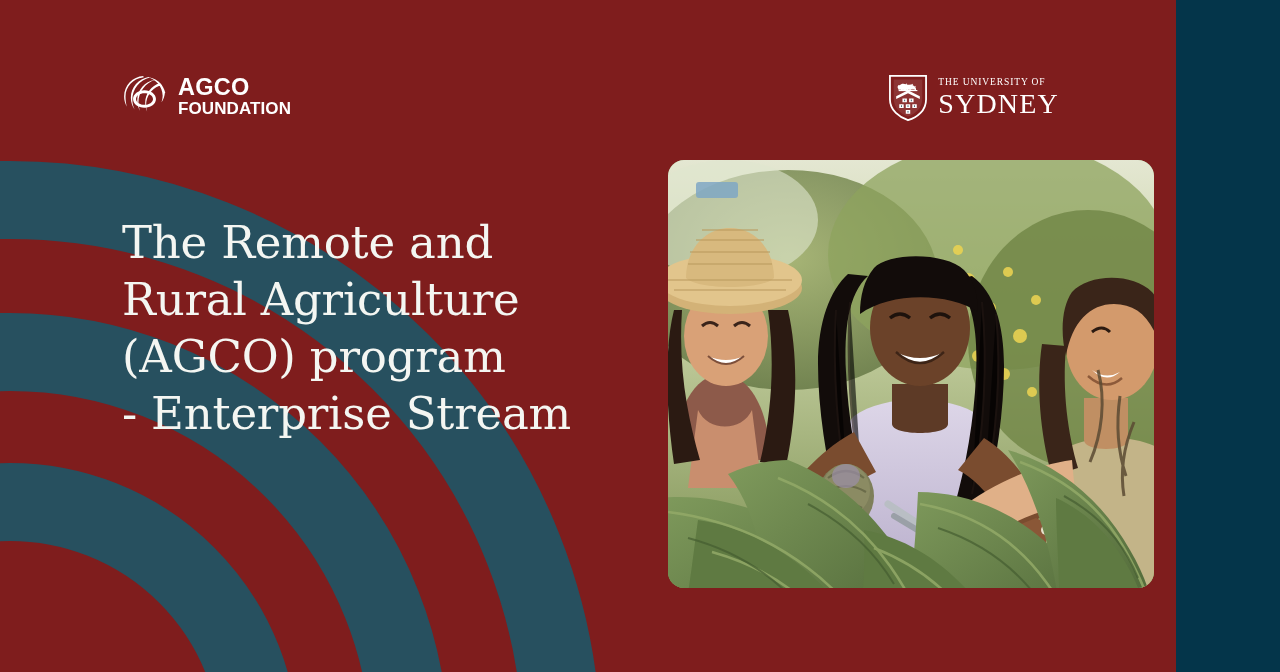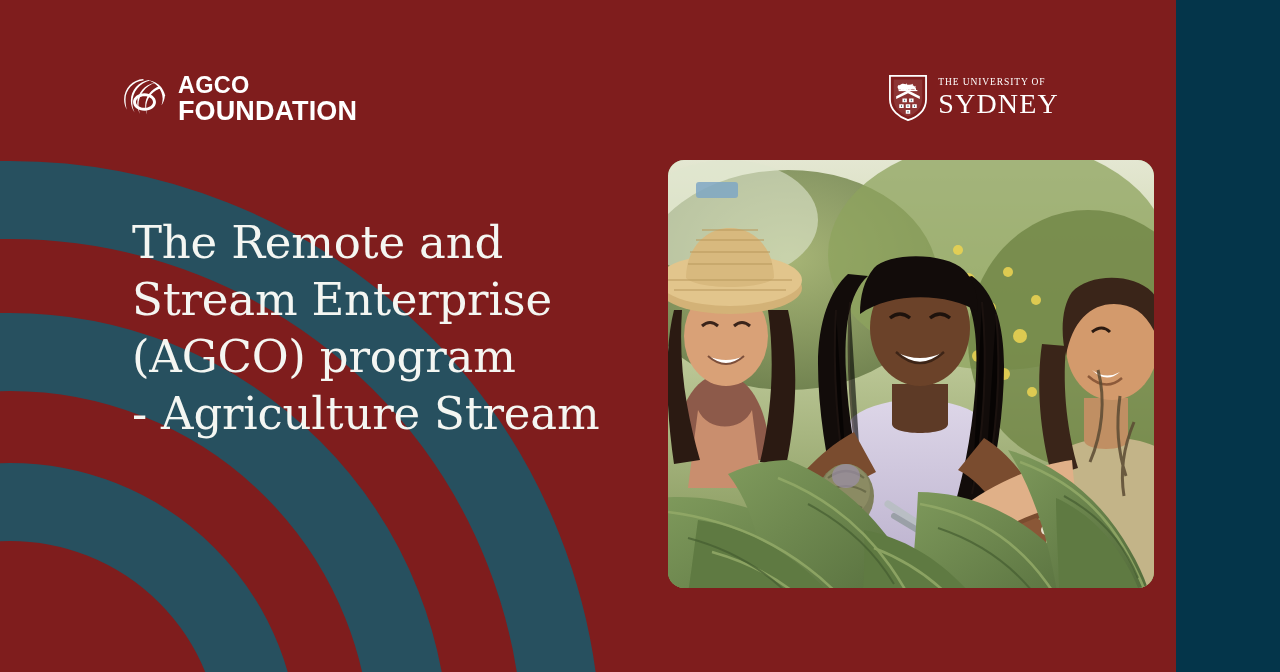--- a/index.html
+++ b/index.html
@@ -42,21 +42,21 @@
     line-height:1.0;
   }
   .agco-words span {
     color:#ffffff;
     font-family:"Liberation Sans", sans-serif;
     font-weight:700;
     font-size:23.5px;
     letter-spacing:0.3px;
     display:block;
   }
-  .agco-words .w2 { font-size:27px; letter-spacing:0.1px; }
+  .agco-words .w2 { font-size:17px; letter-spacing:0.1px; }
 
   .logo-sydney {
     position:absolute;
     right:117px; top:73px;
     display:flex; align-items:center; gap:9px;
     z-index:4;
   }
   .syd-crest { width:42px; height:50px; flex:0 0 auto; display:block; }
   .syd-words { display:flex; flex-direction:column; line-height:1; }
   .syd-words .t1 {
@@ -69,21 +69,21 @@
   .syd-words .t2 {
     color:#ffffff;
     font-family:"Liberation Serif", serif;
     font-size:28px;
     letter-spacing:1.2px;
   }
 
   
   .headline {
     position:absolute;
-    left:132px; top:214px;
+    left:122px; top:214px;
     width:520px;
     z-index:3;
   }
   .headline .line {
     display:block;
     color:#f4f6f2;
     font-family:"DejaVu Serif", "Liberation Serif", serif;
     font-size:45px;
     font-weight:400;
     line-height:57px;
@@ -156,23 +156,23 @@
       </g>
     </svg>
     <div class="syd-words">
       <span class="t1">THE UNIVERSITY OF</span>
       <span class="t2">SYDNEY</span>
     </div>
   </div>
 
   <h1 class="headline">
     <span class="line">The Remote and</span>
-    <span class="line">Stream Enterprise</span>
+    <span class="line">Rural Agriculture</span>
     <span class="line">(AGCO) program</span>
-    <span class="line">- Agriculture Stream</span>
+    <span class="line">- Enterprise Stream</span>
   </h1>
 
   <div class="photo">
     <svg viewBox="0 0 486 428" preserveAspectRatio="xMidYMid slice" aria-hidden="true">
       <defs>
         <linearGradient id="bgsky" x1="0" y1="0" x2="0" y2="1">
           <stop offset="0" stop-color="#e4e7d2"></stop>
           <stop offset="0.35" stop-color="#c9d3a5"></stop>
           <stop offset="1" stop-color="#7e9153"></stop>
         </linearGradient>

